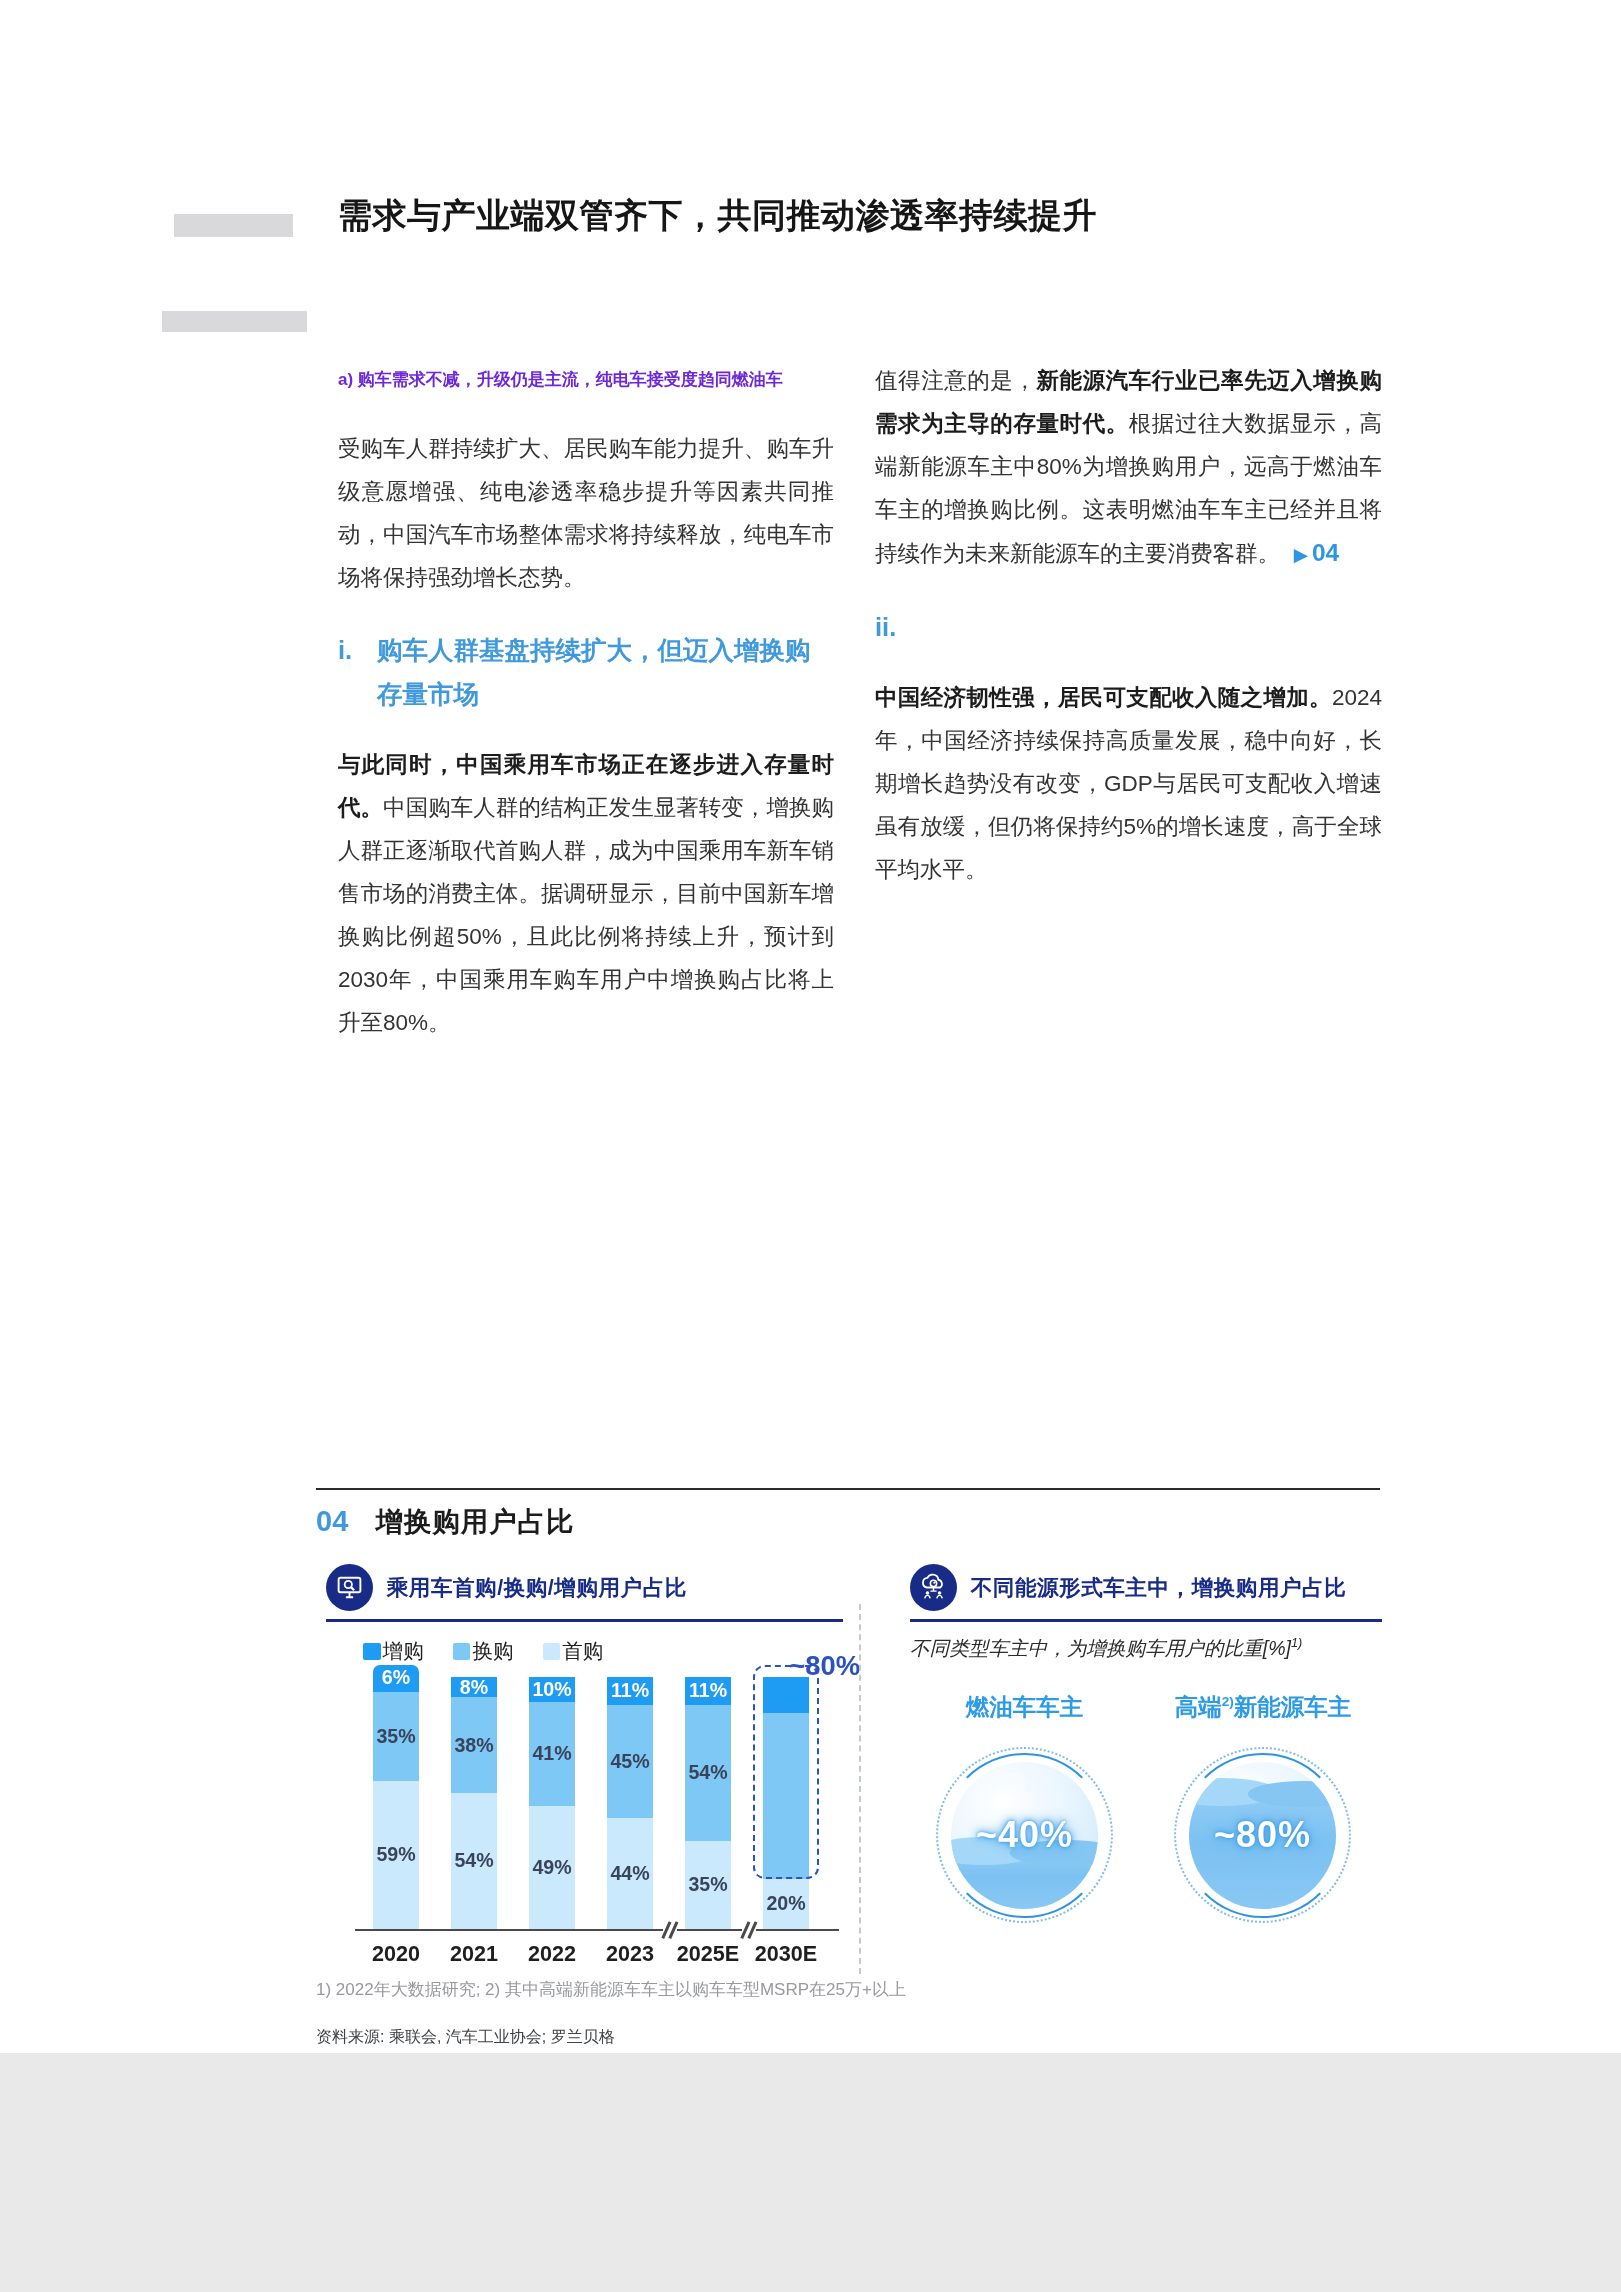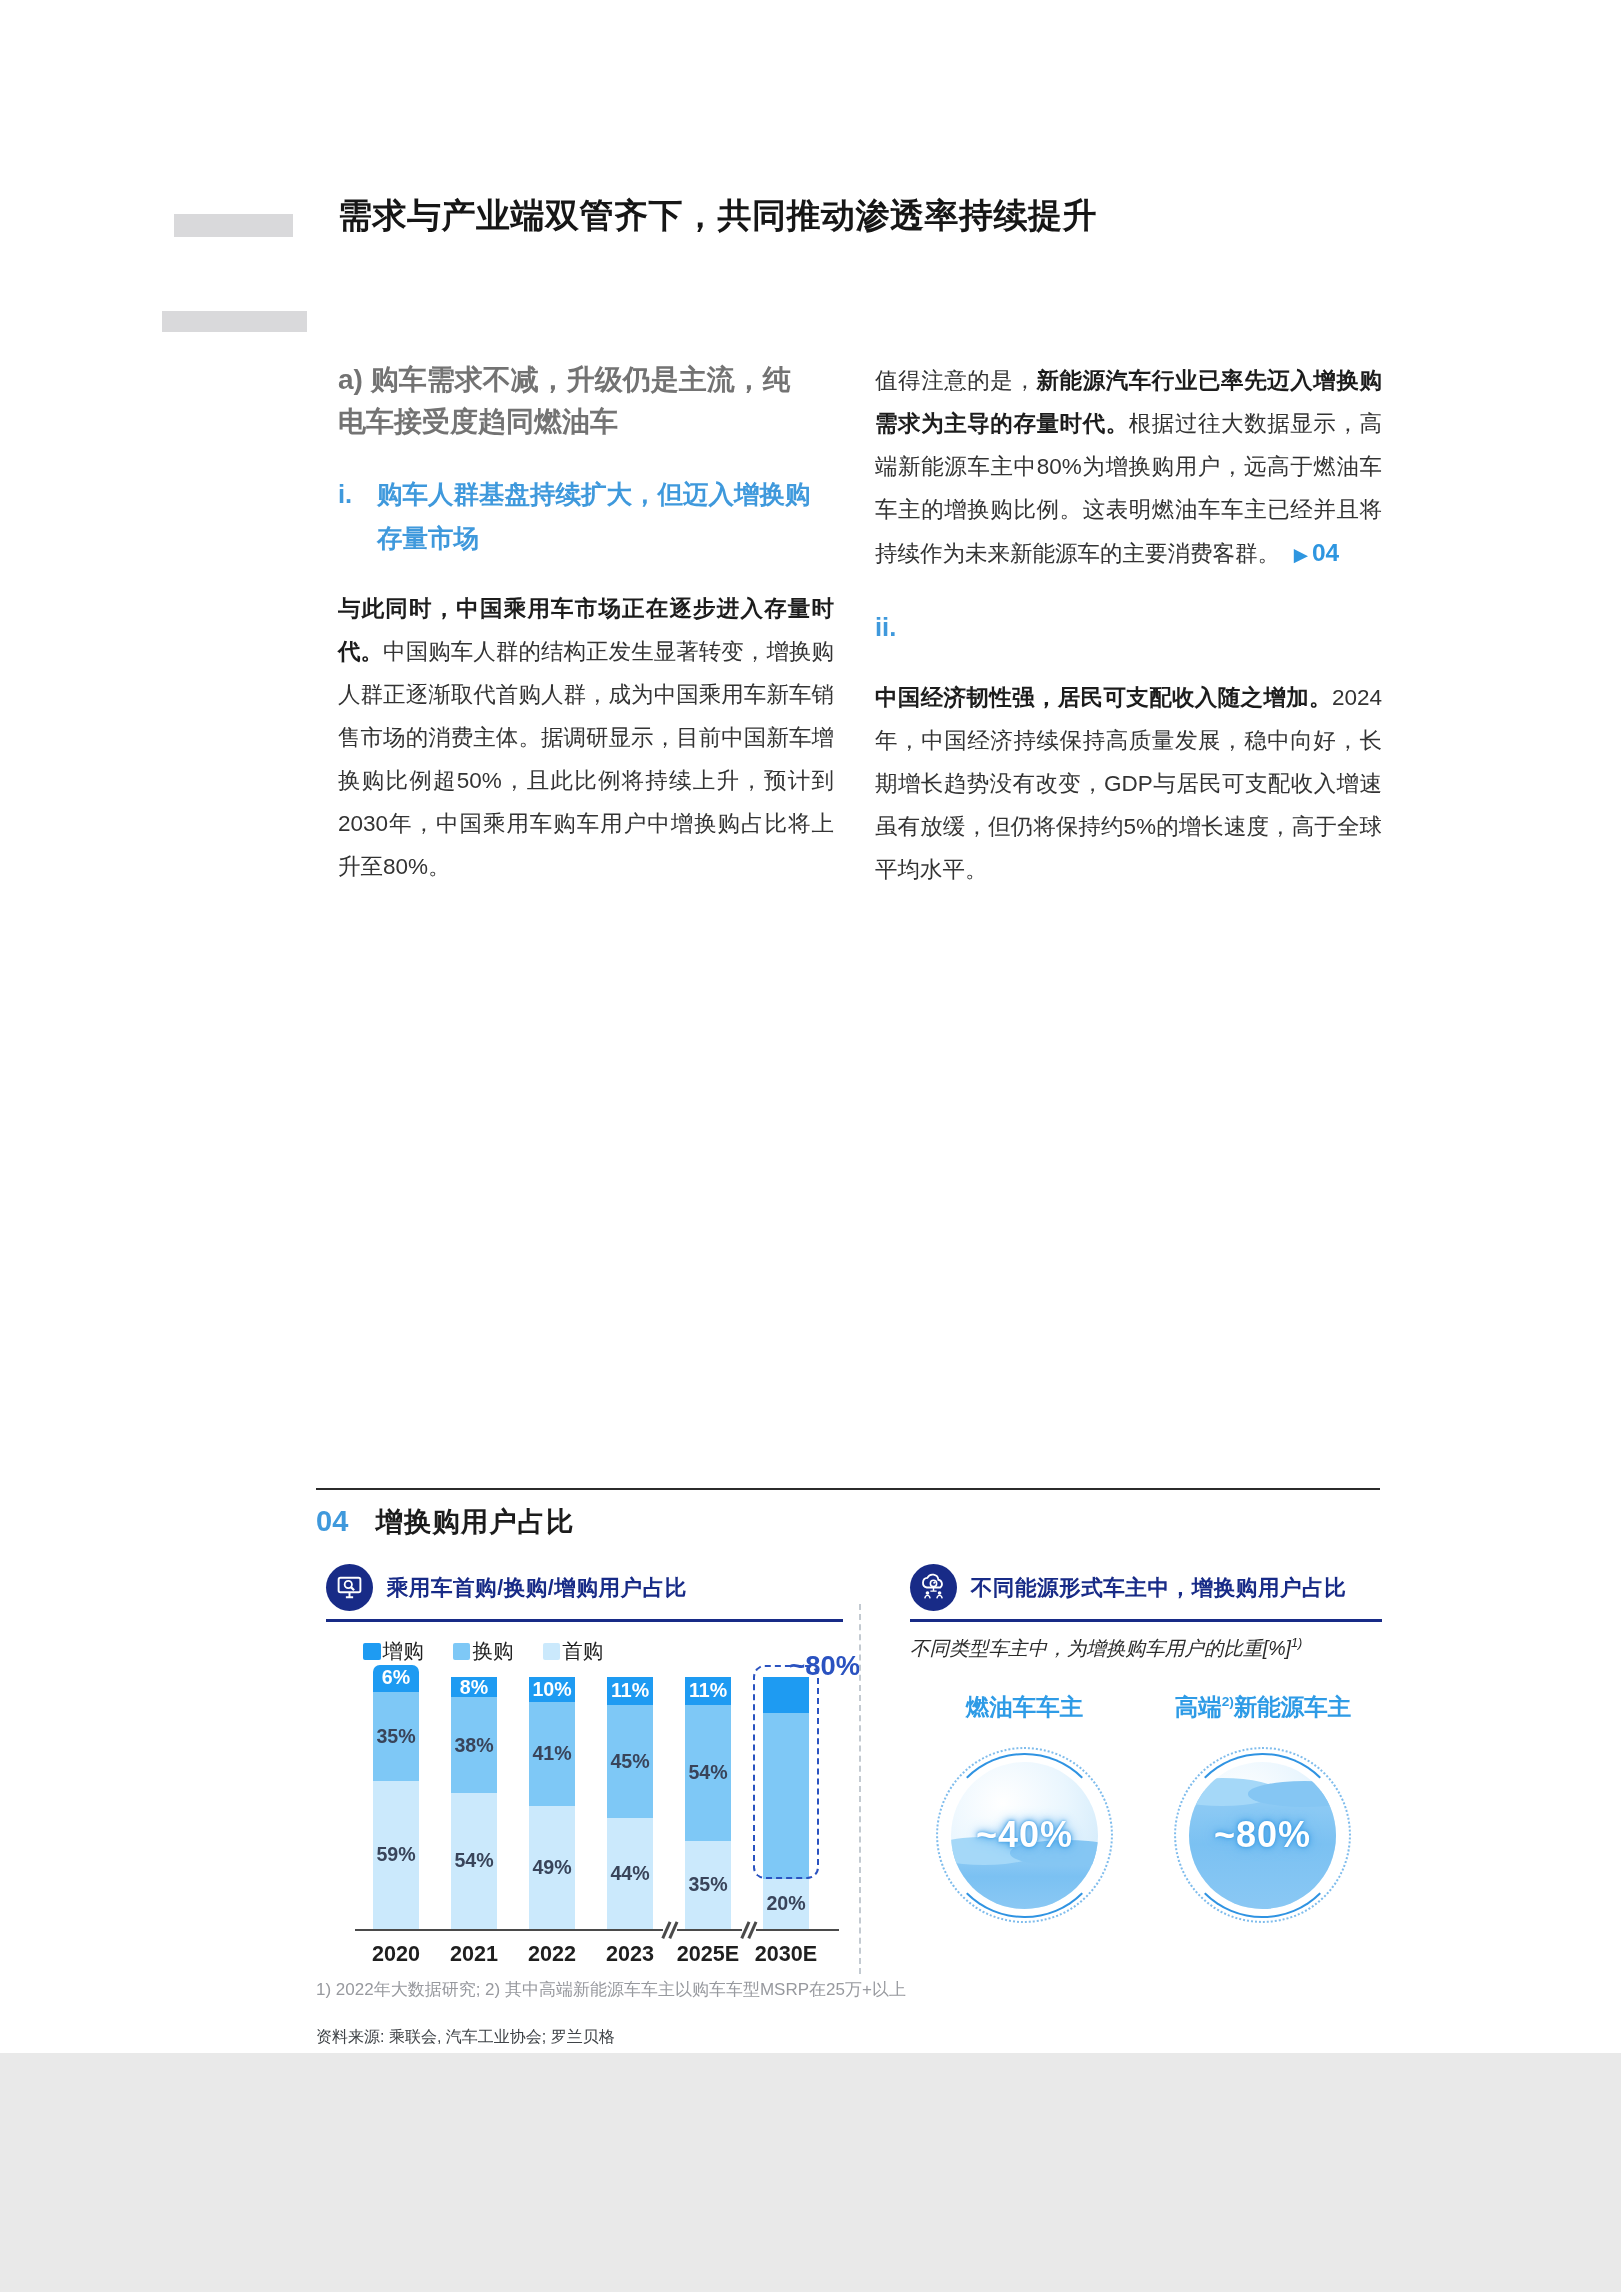--- a/index.html
+++ b/index.html
@@ -12,21 +12,21 @@
   .decor2{left:162px;top:311px;width:145px;height:20.6px;}
 
   
   .page-title{position:absolute;left:338px;top:192px;margin:0;font-size:34px;line-height:47px;
               font-weight:700;color:#161616;letter-spacing:0.5px;white-space:nowrap;}
 
   
   .col{position:absolute;top:359px;}
   .col-left{left:338px;width:496px;}
   .col-right{left:875px;width:507px;}
-  .heading-a{font-size:28px;line-height:42px;font-weight:700;color:#737373;width:472px;margin:0 0 25.5px 0;}
+  .heading-a{font-size:17px;line-height:42px;font-weight:700;color:#6d28d9;width:472px;margin:0 0 25.5px 0;}
   .body-p{font-size:22.5px;line-height:43px;color:#333;text-align:justify;margin:0;}
   .mt{margin-top:27.4px;}
   .body-p b,.body-p .b{font-weight:700;color:#1c1c1c;}
   .sub-heading{display:flex;font-size:25.5px;line-height:44px;font-weight:700;color:#3F99DC;margin:29px 0 27.4px 0;}
   .sub-heading .marker{flex:none;width:39px;}
   .sub-heading .txt{width:441px;}
   .fig-ref{white-space:nowrap;color:#2E96E0;font-weight:700;margin-left:13.7px;}
   .fig-ref .tri{font-size:18.6px;letter-spacing:3.9px;}
   .fig-ref .num{font-size:24.5px;}
 
@@ -116,20 +116,21 @@
 
 <div class="page">
 
   <div class="decor decor1"></div>
   <div class="decor decor2"></div>
 
   <h1 class="page-title">需求与产业端双管齐下，共同推动渗透率持续提升</h1>
 
   <div class="col col-left">
     <h2 class="heading-a">a) 购车需求不减，升级仍是主流，纯电车接受度趋同燃油车</h2>
+    <p class="body-p">受购车人群持续扩大、居民购车能力提升、购车升级意愿增强、纯电渗透率稳步提升等因素共同推动，中国汽车市场整体需求将持续释放，纯电车市场将保持强劲增长态势。</p>
     <div class="sub-heading">
       <span class="marker">i.</span>
       <span class="txt">购车人群基盘持续扩大，但迈入增换购存量市场</span>
     </div>
     <p class="body-p mt"><span class="b">与此同时，中国乘用车市场正在逐步进入存量时代。</span><span>中国购车人群的结构正发生显著转变，增换购人群正逐渐取代首购人群，成为中国乘用车新车销售市场的消费主体。据调研显示，目前中国新车增换购比例超50%，且此比例将持续上升，预计到2030年，中国乘用车购车用户中增换购占比将上升至80%。</span></p>
   </div>
 
   <div class="col col-right">
     <p class="body-p"><span>值得注意的是，</span><span class="b">新能源汽车行业已率先迈入增换购需求为主导的存量时代。</span><span>根据过往大数据显示，高端新能源车主中80%为增换购用户，远高于燃油车车主的增换购比例。这表明燃油车车主已经并且将持续作为未来新能源车的主要消费客群。</span><span class="fig-ref"><span class="tri">▶</span><span class="num">04</span></span></p>
     <div class="sub-heading">

